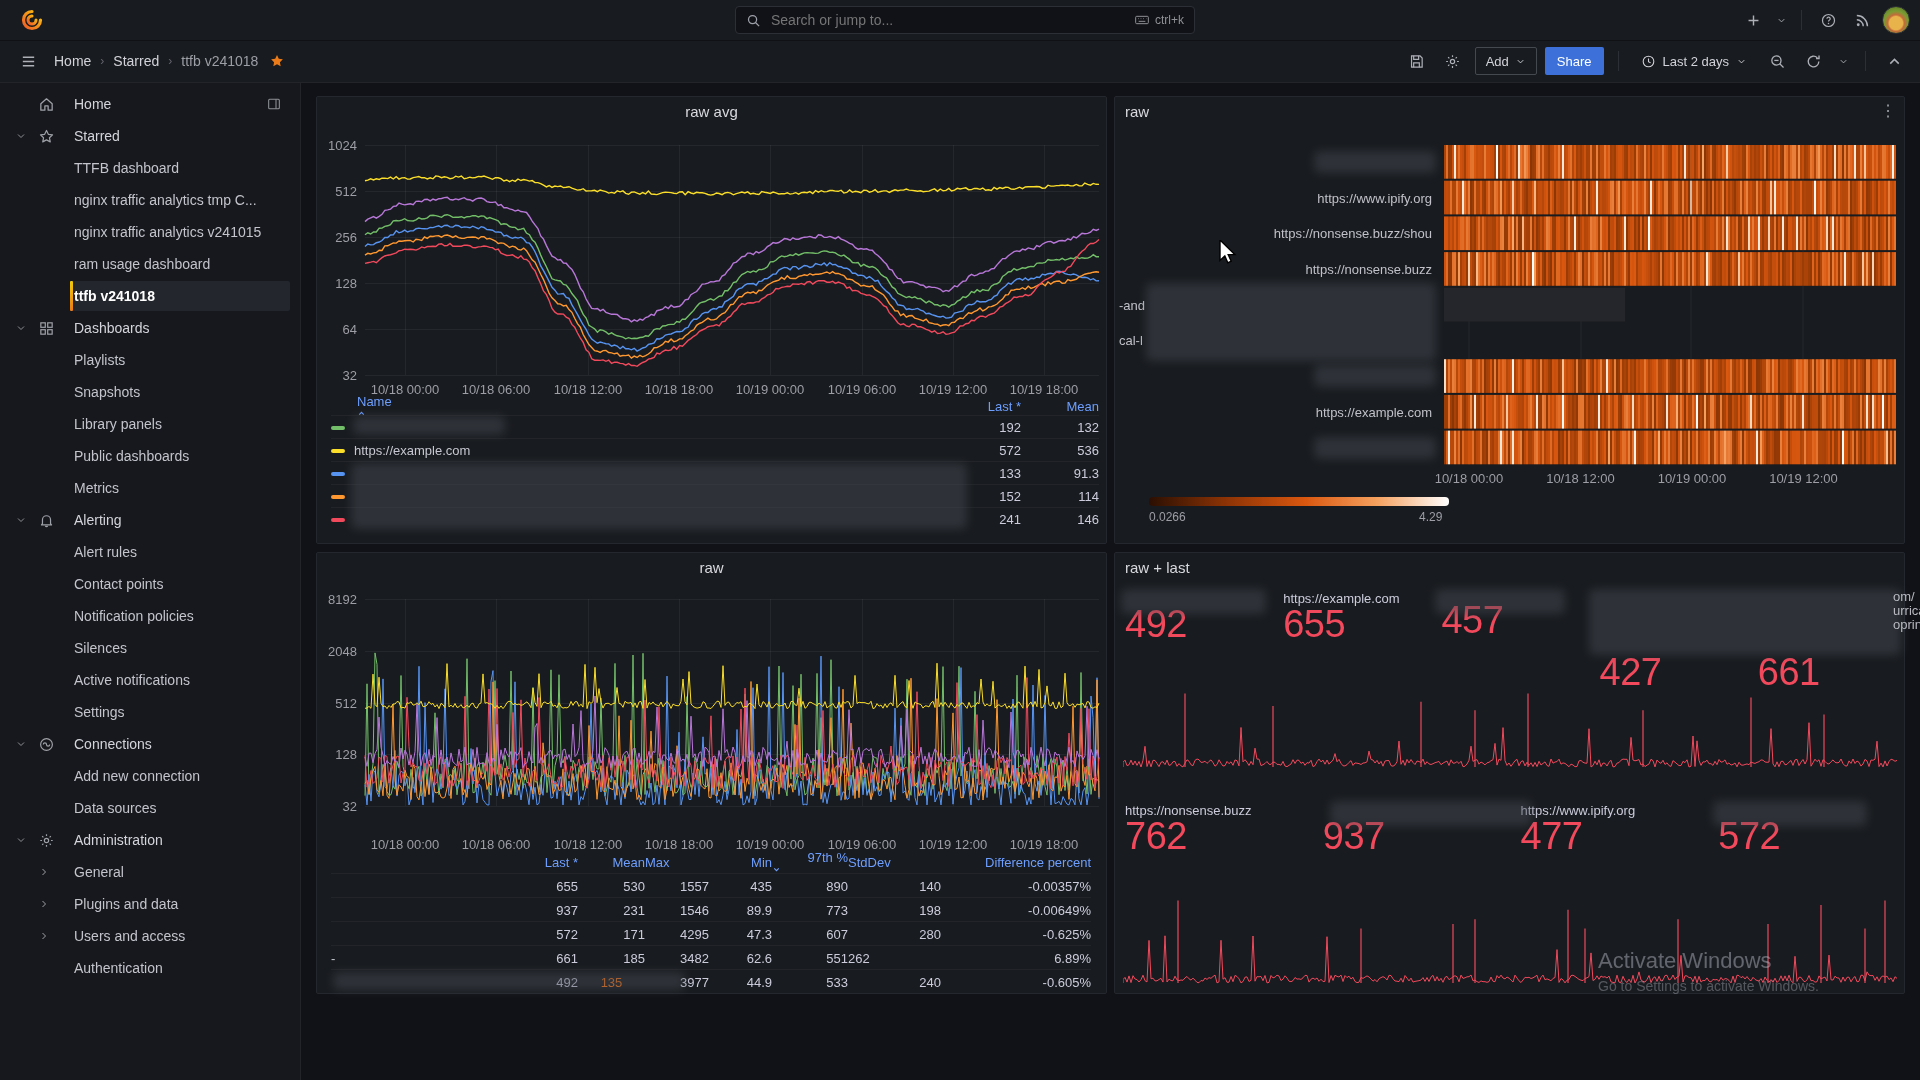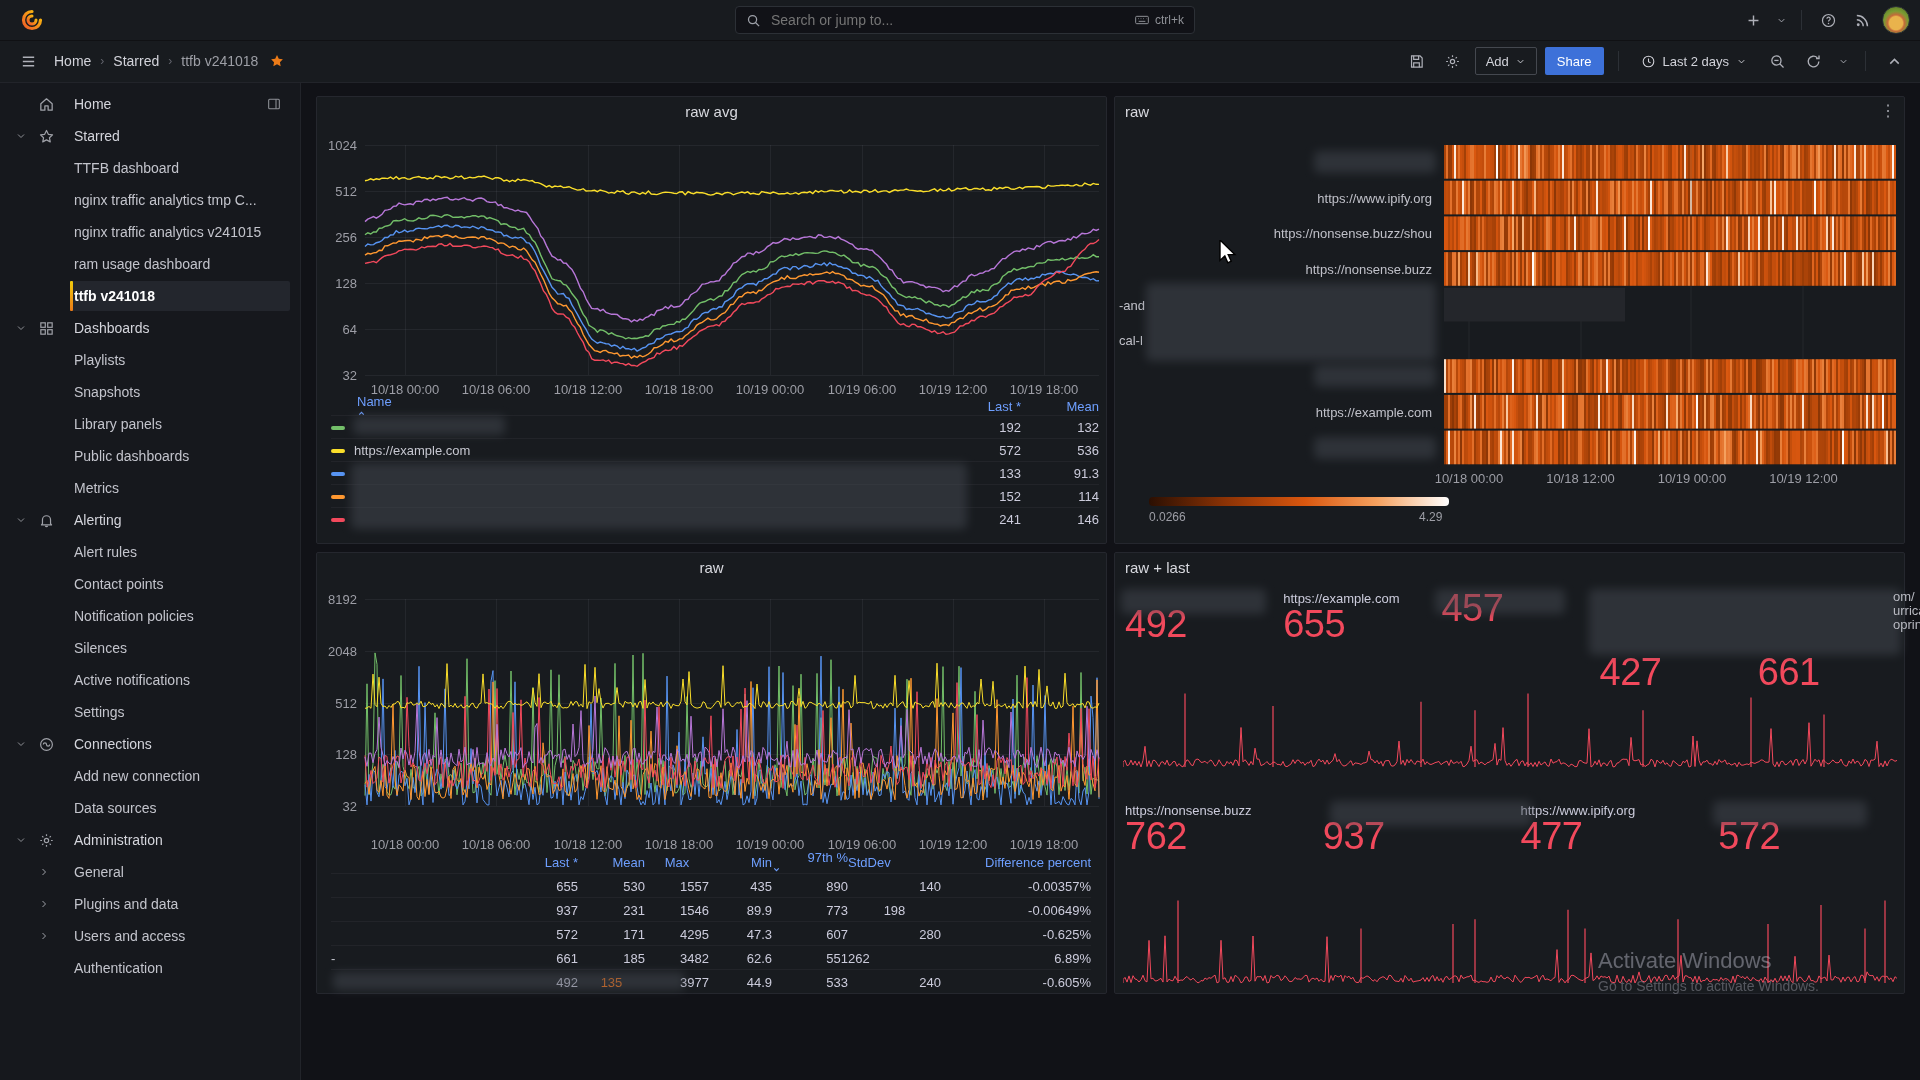--- a/index.html
+++ b/index.html
@@ -2171,21 +2171,21 @@
         <div class="xtick" style="left: 453px; top: 284px;">10/19 00:00</div>
         <div class="xtick" style="left: 545px; top: 284px;">10/19 06:00</div>
         <div class="xtick" style="left: 636px; top: 284px;">10/19 12:00</div>
         <div class="xtick" style="left: 727px; top: 284px;">10/19 18:00</div>
       </div>
     <div id="p3-table">
         <div class="lg-head" style="left: 14px; top: 300px; width: 760px; height: 18px; font-size: 13px;">
           <span style="flex:1"></span>
           <span class="th-link" style="width:70px;text-align:right;">Last *</span>
           <span class="th-link" style="width:67px;text-align:right;">Mean</span>
-          <span class="th-link" style="width:64px;text-align:center;">Max</span>
+          <span class="th-link" style="width:64px;text-align:left;">Max</span>
           <span class="th-link" style="width:63px;text-align:right;">Min</span>
           <span class="th-link" style="width:76px;text-align:right;">97th % <svg viewBox="0 0 24 24" width="9" height="9">
               <path d="M6 9l6 6 6-6" fill="none" stroke="currentColor" stroke-width="3"></path>
             </svg></span>
           <span class="th-link" style="width:93px;">StdDev</span>
           <span class="th-link" style="width:150px;text-align:right;">Difference percent</span>
         </div>
         <div class="lg-row sep-line" style="left: 14px; top: 320px; width: 760px; height: 24px; font-size: 13px;">
           <span style="flex:1;color:#c7c8d1;"></span>
           <span style="width:70px;text-align:right;color:#ccccdc;">655</span>
@@ -2196,21 +2196,21 @@
           <span style="width:93px;text-align:right;color:#ccccdc;">140</span>
           <span style="width:150px;text-align:right;color:#ccccdc;">-0.00357%</span>
         </div>
         <div class="lg-row sep-line" style="left: 14px; top: 344px; width: 760px; height: 24px; font-size: 13px;">
           <span style="flex:1;color:#c7c8d1;"></span>
           <span style="width:70px;text-align:right;color:#ccccdc;">937</span>
           <span style="width:67px;text-align:right;color:#ccccdc;">231</span>
           <span style="width:64px;text-align:right;color:#ccccdc;">1546</span>
           <span style="width:63px;text-align:right;color:#ccccdc;">89.9</span>
           <span style="width:76px;text-align:right;color:#ccccdc;">773</span>
-          <span style="width:93px;text-align:center;color:#ccccdc;">198</span>
+          <span style="width:93px;text-align:right;color:#ccccdc;">198</span>
           <span style="width:150px;text-align:right;color:#ccccdc;">-0.00649%</span>
         </div>
         <div class="lg-row sep-line" style="left: 14px; top: 368px; width: 760px; height: 24px; font-size: 13px;">
           <span style="flex:1;color:#c7c8d1;"></span>
           <span style="width:70px;text-align:right;color:#ccccdc;">572</span>
           <span style="width:67px;text-align:right;color:#ccccdc;">171</span>
           <span style="width:64px;text-align:right;color:#ccccdc;">4295</span>
           <span style="width:63px;text-align:right;color:#ccccdc;">47.3</span>
           <span style="width:76px;text-align:right;color:#ccccdc;">607</span>
           <span style="width:93px;text-align:right;color:#ccccdc;">280</span>
@@ -2239,21 +2239,21 @@
       </div>
     <div class="blur" style="left:16px;top:419px;width:352px;height:18px;"></div>
   </section>
 
   <section class="panel" id="p4" style="left:1114px;top:552px;width:791px;height:442px;">
     <div class="ptitle left">raw + last</div>
     <div id="p4-stats">
         <div class="stat-value" style="left: 10px; top: 50px;">492</div>
         <div class="stat-label" style="left: 168.2px; top: 38px; width: 144.2px;">https://example.com</div>
         <div class="stat-value" style="left: 168.2px; top: 50px;">655</div>
-        <div class="stat-value" style="left: 326.4px; top: 34px;">457</div>
+        <div class="stat-value" style="left: 326.4px; top: 46px;">457</div>
         <div class="stat-value" style="left: 484.6px; top: 98px;">427</div>
         <div class="stat-value" style="left: 642.8px; top: 98px;">661</div>
         <div class="stat-label" style="left: 10px; top: 250px; width: 183.75px;">https://nonsense.buzz</div>
         <div class="stat-value" style="left: 10px; top: 262px;">762</div>
         <div class="stat-value" style="left: 207.75px; top: 262px;">937</div>
         <div class="stat-label" style="left: 405.5px; top: 250px; width: 183.75px;">https://www.ipify.org</div>
         <div class="stat-value" style="left: 405.5px; top: 262px;">477</div>
         <div class="stat-value" style="left: 603.25px; top: 262px;">572</div>
       </div>
     <svg id="p4-spark1" class="abs" style="left:8px;top:132px;" width="775" height="84">

